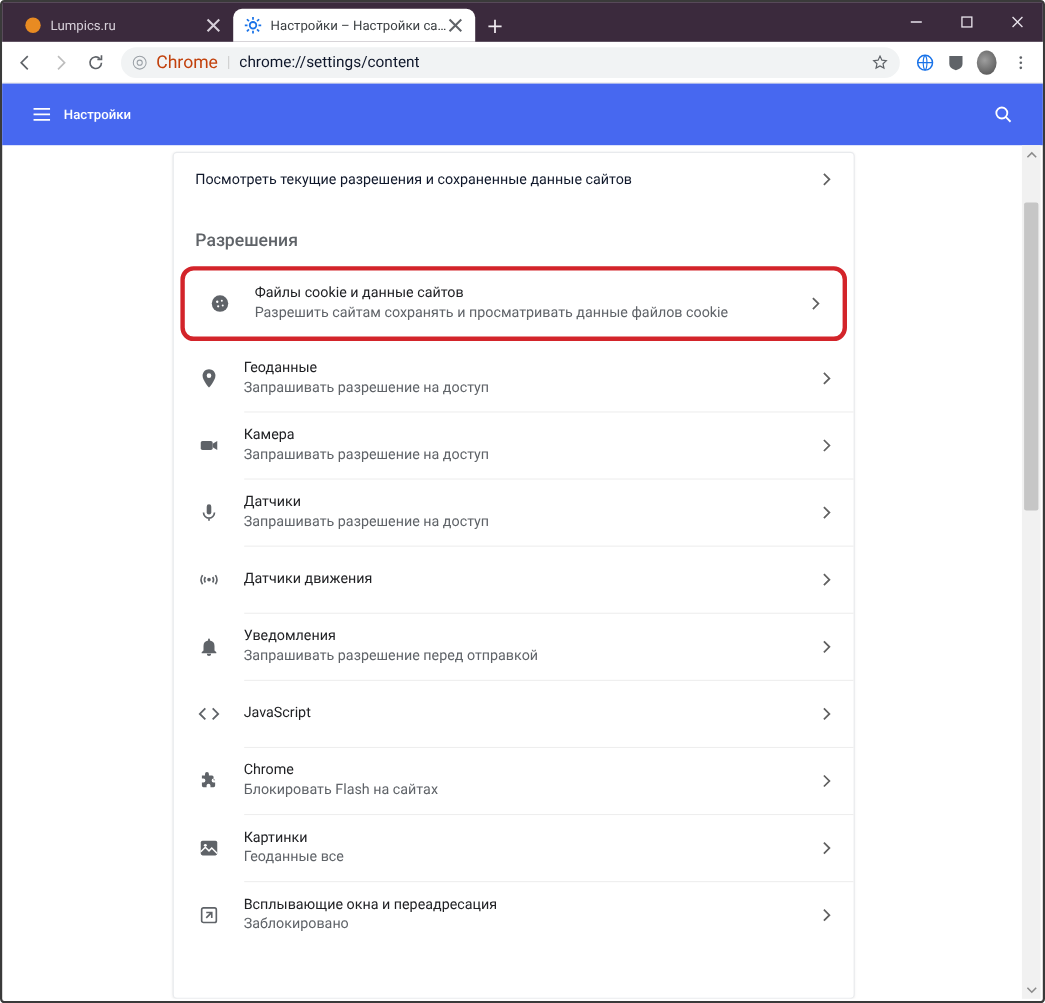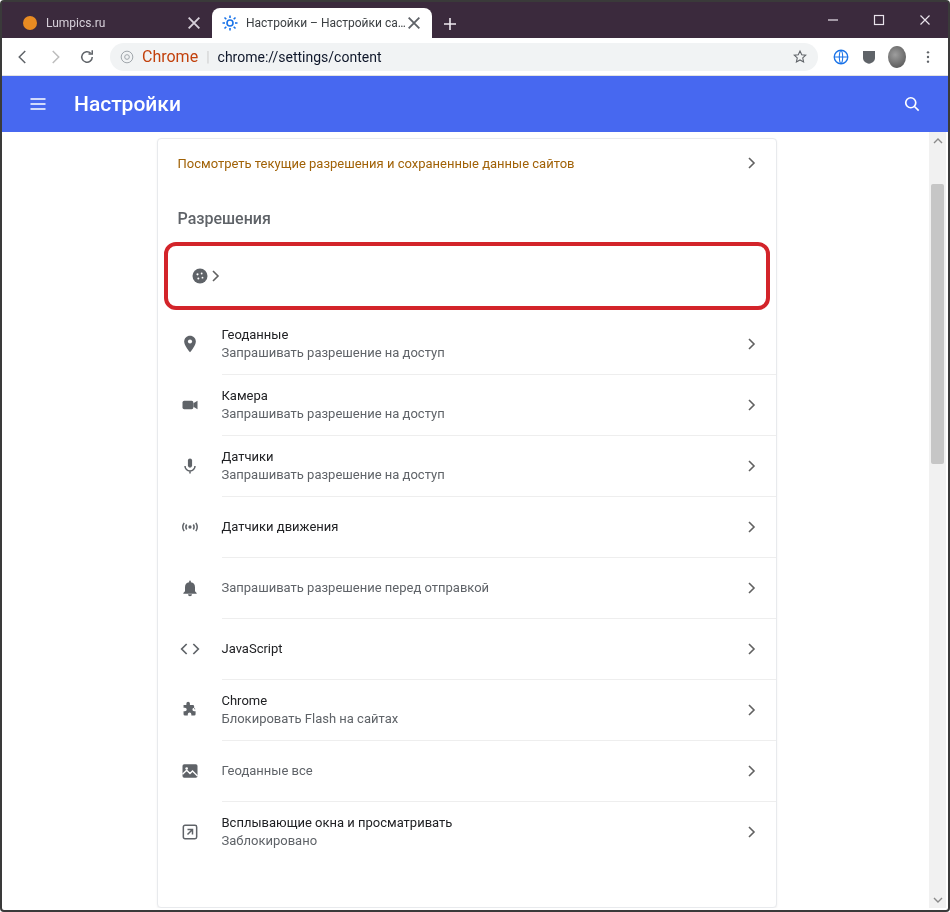--- a/index.html
+++ b/index.html
@@ -30,35 +30,35 @@
   .omnibox .url { color: #0f172a; flex: 1 1 auto; }
   .omnibox .star { color: #5f6368; }
   .ext-icons { display: flex; align-items: center; gap: 10px; padding: 0 6px; }
   .ext-icons .ext { width: 18px; height: 18px; display: inline-flex; align-items: center; justify-content: center; color: #5f6368; }
   .avatar { width: 22px; height: 22px; border-radius: 50%; background: radial-gradient(circle at 40% 40%, #9e9e9e, #4a4a4a); }
   .menu-dots { width: 28px; display: inline-flex; align-items: center; justify-content: center; color: #5f6368; }
 
   
   .settings-header { height: 56px; background: #4768f0; color: #fff; display: flex; align-items: center; padding: 0 16px; }
   .settings-header .menu-icon { width: 40px; height: 40px; display: inline-flex; align-items: center; justify-content: center; }
-  .settings-header .header-title { font-size: 21px; font-weight: 500; margin-left: 16px; }
+  .settings-header .header-title { font-size: 12px; font-weight: 500; margin-left: 0; }
   .settings-header .search-icon { margin-left: auto; width: 40px; height: 40px; display: inline-flex; align-items: center; justify-content: center; }
 
   
   .content-viewport { position: absolute; top: calc(36px + 38px + 56px); bottom: 2px; left: 2px; right: 2px; display: flex; }
   .content-col { flex: 1 1 auto; display: flex; justify-content: center; padding-top: 6px; overflow: hidden; }
   .scrollbar { width: 17px; background: #f1f1f1; position: relative; }
   .scrollbar .arrow { position: absolute; left: 0; right: 0; height: 17px; display: flex; align-items: center; justify-content: center; color: #8a8a8a; }
   .scrollbar .arrow.top { top: 0; }
   .scrollbar .arrow.bottom { bottom: 0; }
   .scrollbar .thumb { position: absolute; left: 2px; right: 2px; top: 52px; height: 280px; background: #c6c6c6; border-radius: 2px; }
 
   
   .card { width: 620px; background: #fff; border: 1px solid #e8eaed; border-radius: 4px; box-shadow: 0 1px 2px rgba(60,64,67,.08); padding-bottom: 4px; }
-  .top-row { display: flex; align-items: center; height: 48px; padding: 0 20px; font-size: 13px; color: #a16207; }
+  .top-row { display: flex; align-items: center; height: 48px; padding: 0 20px; font-size: 13px; color: #0f172a; }
   .top-row .chevron { margin-left: auto; color: #616161; }
   .section-label { font-size: 16px; color: #5f6368; padding: 22px 20px 10px; font-weight: 500; }
 
   .perm-row { display: flex; align-items: center; min-height: 60px; padding: 8px 20px; position: relative; }
   .perm-row .icon { width: 24px; height: 24px; color: #5f6368; display: inline-flex; align-items: center; justify-content: center; flex: 0 0 auto; }
   .perm-row .texts { margin-left: 20px; flex: 1 1 auto; min-width: 0; }
   .perm-row .title { font-size: 13px; color: #202124; line-height: 1.4; }
   .perm-row .sub { font-size: 13px; color: #5f6368; line-height: 1.4; }
   .perm-row .chevron { color: #616161; flex: 0 0 auto; }
   .divider { height: 1px; background: #eeeeee; margin: 0 0 0 64px; }
@@ -223,20 +223,24 @@
         <div class="section-label">Разрешения</div>
 
         <div id="perm-list">
             <div class="highlight-wrap">
               <div class="perm-row">
                 <span class="icon">
                   <svg width="20" height="20" viewBox="0 0 24 24">
                     <use href="#ic-cookie"></use>
                   </svg>
                 </span>
+                <span class="texts">
+                  <div class="title">Файлы cookie и данные сайтов</div>
+                  <div class="sub">Разрешить сайтам сохранять и просматривать данные файлов cookie</div>
+                </span>
                 <span class="chevron">
                   <svg viewBox="0 0 8 12">
                     <path d="M1 1l5 5-5 5" fill="none" stroke="currentColor" stroke-width="1.6"></path>
                   </svg>
                 </span>
               </div>
             </div>
             <div class="perm-row">
               <span class="icon">
                 <svg width="20" height="20" viewBox="0 0 24 24">
@@ -304,20 +308,21 @@
               </span>
             </div>
             <div class="divider"></div>
             <div class="perm-row">
               <span class="icon">
                 <svg width="20" height="20" viewBox="0 0 24 24">
                   <use href="#ic-bell"></use>
                 </svg>
               </span>
               <span class="texts">
+                <div class="title">Уведомления</div>
                 <div class="sub">Запрашивать разрешение перед отправкой</div>
               </span>
               <span class="chevron">
                 <svg viewBox="0 0 8 12">
                   <path d="M1 1l5 5-5 5" fill="none" stroke="currentColor" stroke-width="1.6"></path>
                 </svg>
               </span>
             </div>
             <div class="divider"></div>
             <div class="perm-row">
@@ -353,37 +358,38 @@
               </span>
             </div>
             <div class="divider"></div>
             <div class="perm-row">
               <span class="icon">
                 <svg width="20" height="20" viewBox="0 0 24 24">
                   <use href="#ic-image"></use>
                 </svg>
               </span>
               <span class="texts">
+                <div class="title">Картинки</div>
                 <div class="sub">Геоданные все</div>
               </span>
               <span class="chevron">
                 <svg viewBox="0 0 8 12">
                   <path d="M1 1l5 5-5 5" fill="none" stroke="currentColor" stroke-width="1.6"></path>
                 </svg>
               </span>
             </div>
             <div class="divider"></div>
             <div class="perm-row">
               <span class="icon">
                 <svg width="20" height="20" viewBox="0 0 24 24">
                   <use href="#ic-popup"></use>
                 </svg>
               </span>
               <span class="texts">
-                <div class="title">Всплывающие окна и просматривать</div>
+                <div class="title">Всплывающие окна и переадресация</div>
                 <div class="sub">Заблокировано</div>
               </span>
               <span class="chevron">
                 <svg viewBox="0 0 8 12">
                   <path d="M1 1l5 5-5 5" fill="none" stroke="currentColor" stroke-width="1.6"></path>
                 </svg>
               </span>
             </div>
           </div>
       </div>

